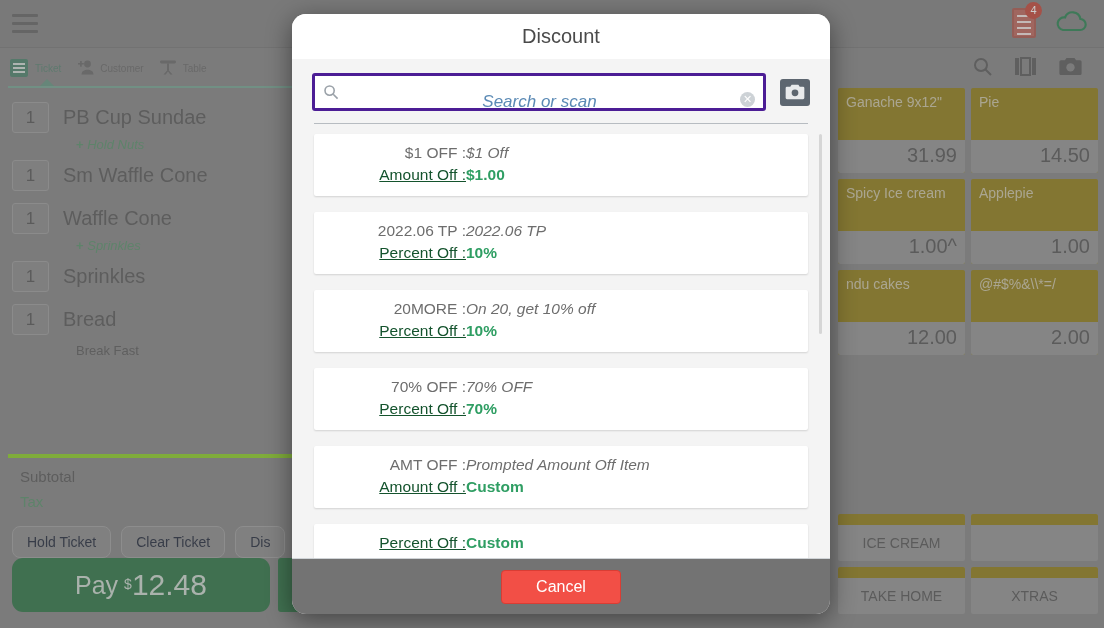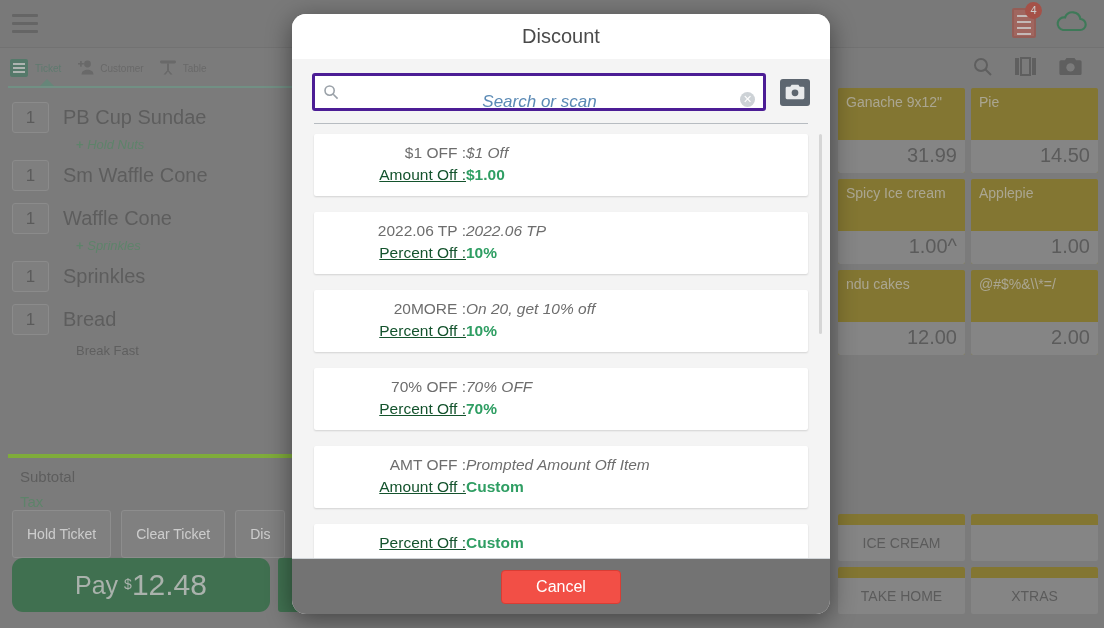--- a/index.html
+++ b/index.html
@@ -101,22 +101,22 @@
     border-top: 4px solid #84cc16; padding: 10px 12px 6px; margin-left: 8px;
   }
   .total-line { font-size: 15px; color: #4d4d4d; margin-bottom: 8px; }
   .total-line.tax { color: #4e8a62; }
 
   .ticket-actions {
     position: absolute; left: 0; right: 0; bottom: 62px;
     display: flex; gap: 10px; padding: 0 12px;
   }
   .act-btn {
-    border: 1px solid #999; border-radius: 3px; background: #858585;
-    color: #ffffff; font-size: 14px; padding: 15px 14px; white-space: nowrap;
+    border: 1px solid #999; border-radius: 8px; background: #858585;
+    color: #0f172a; font-size: 14px; padding: 7px 14px; white-space: nowrap;
   }
   .pay-btn {
     position: absolute; left: 12px; bottom: 8px; width: 258px; height: 54px;
     background: #1e6b38; border-radius: 11px;
     display: flex; align-items: center; justify-content: center;
     color: #c8d6cc;
   }
   .pay-btn .lbl { font-size: 25px; margin-right: 6px; }
   .pay-btn .cur { font-size: 14px; vertical-align: super; }
   .pay-btn .amt { font-size: 30px; font-weight: 500; }

